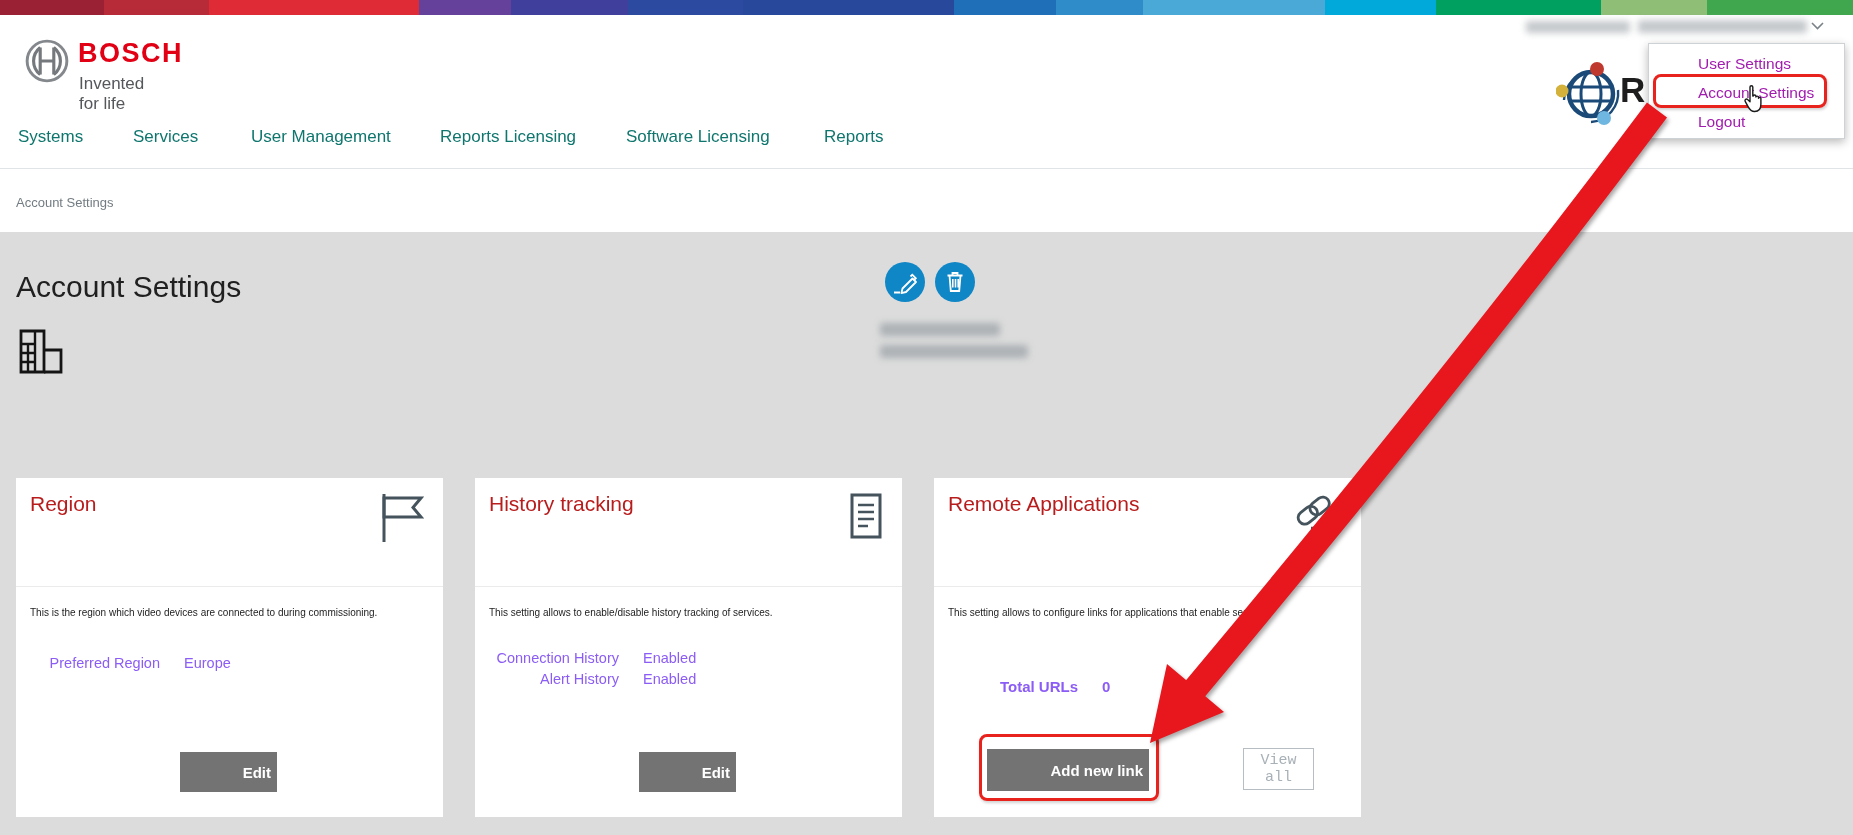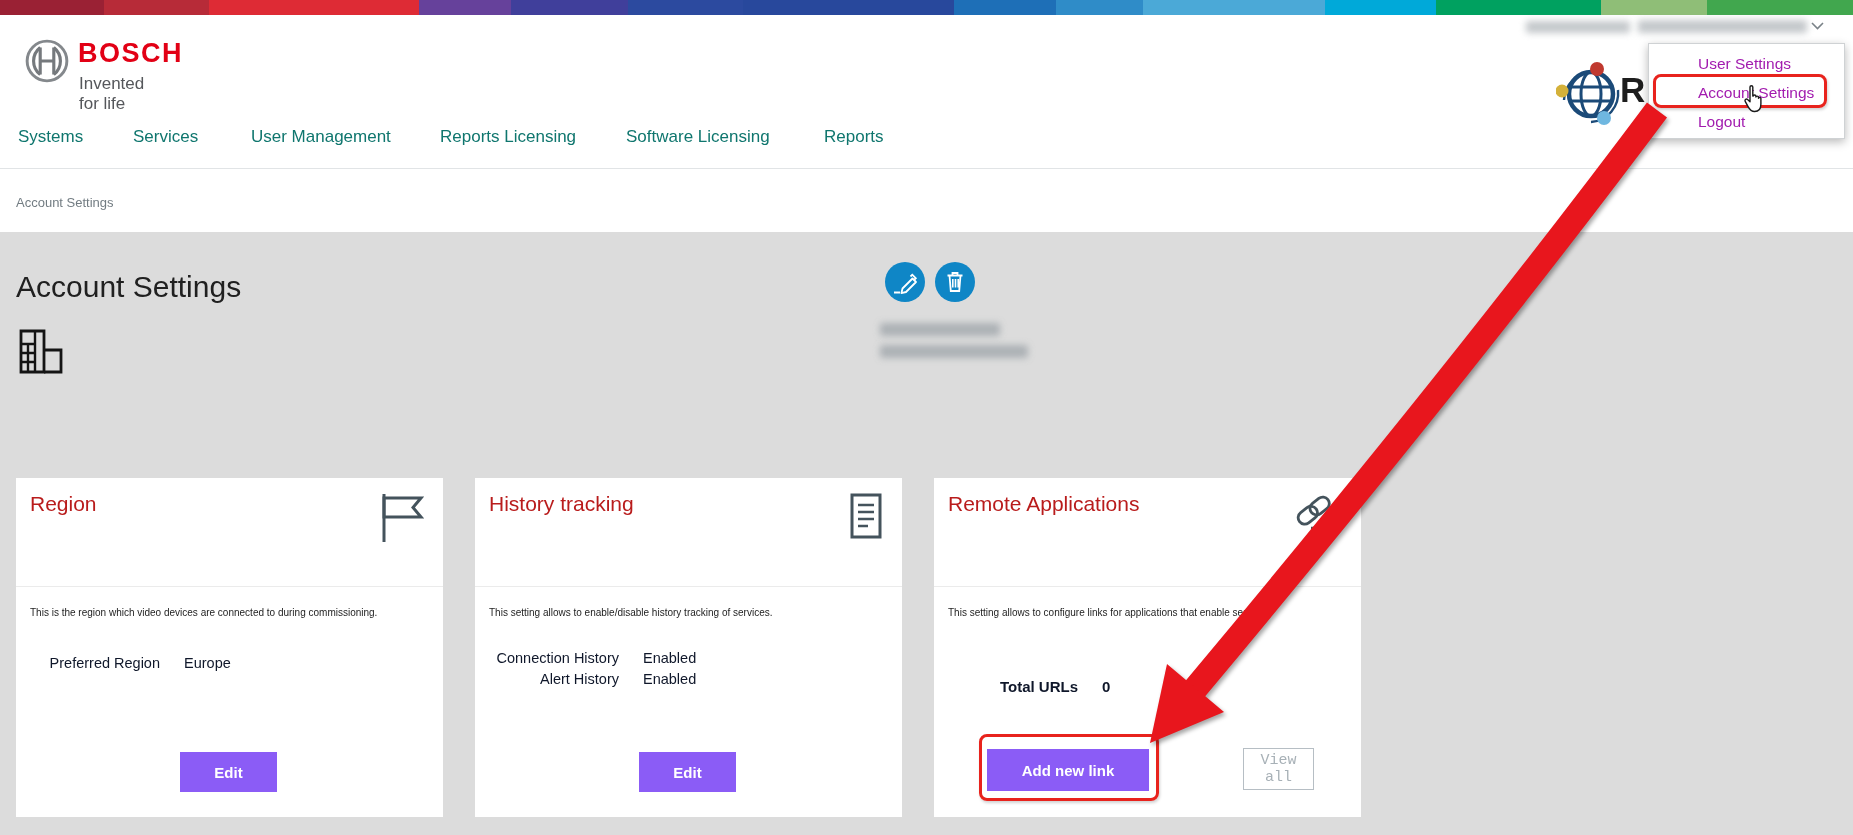--- a/index.html
+++ b/index.html
@@ -43,26 +43,26 @@
   .blur-bar{position:absolute;background:#9ca3a8;filter:blur(3.5px);opacity:.75;border-radius:2px;}
 
   
   .card{position:absolute;top:478px;width:427px;height:339px;background:#ffffff;}
   #card-0{left:16px}#card-1{left:475px}#card-2{left:934px}
   .card-title{position:absolute;left:14px;top:14px;font-size:21px;color:#b91c1c;}
   .card-icon{position:absolute;right:18px;top:14px;}
   .card-divider{position:absolute;left:0;top:108px;width:100%;height:1px;background:#ebebeb;}
   .card-desc{position:absolute;left:14px;top:114px;width:392px;font-size:10px;
     line-height:21px;color:#1d1d1d;}
-  .field-row{position:absolute;left:14px;display:flex;font-size:14.5px;color:#0f172a;}
+  .field-row{position:absolute;left:14px;display:flex;font-size:14.5px;color:#8b5cf6;}
   .field-label{width:130px;text-align:right;}
   .field-value{margin-left:24px;}
   .field-row.bold{font-weight:bold;font-size:15px;}
-  .btn-primary{position:absolute;background:#8b5cf6;color:#fff;border:none;
-    font-family:"Liberation Sans",sans-serif;font-size:15px;font-weight:bold;cursor:pointer;}
+  .btn-primary{position:absolute;background:#737373;color:#fff;border:none;
+    font-family:"Liberation Sans",sans-serif;font-size:15px;font-weight:bold;cursor:pointer;text-align:right;}
   .btn-ghost{position:absolute;background:#fff;color:#a8b1b7;border:1px solid #b6bec4;
     font-family:Liberation Mono, monospace;font-size:15px;cursor:default;}
 
   
   .chevron-down{position:absolute;left:1810px;top:21px;}
   .globe-icon{position:absolute;left:1556px;top:60px;}
   .portal-r{position:absolute;left:1620px;top:70px;font-size:35px;font-weight:bold;color:#1e1e1e;}
 
   .dropdown{position:absolute;left:1648px;top:43px;width:195px;height:94px;background:#fff;
     border:1px solid #cfd2d4;box-shadow:0 3px 9px rgba(0,0,0,.28);}

